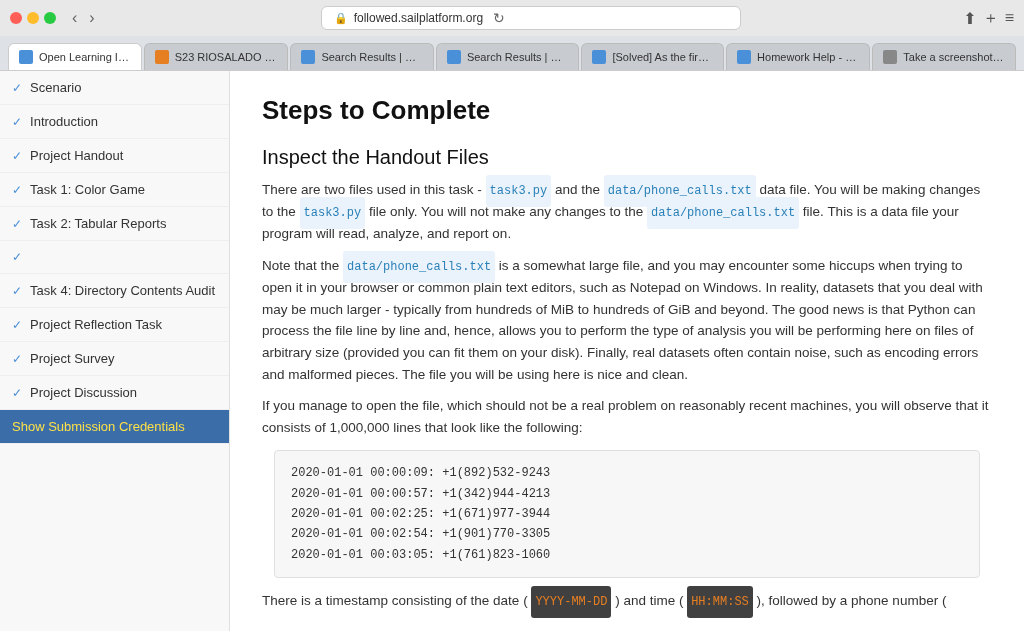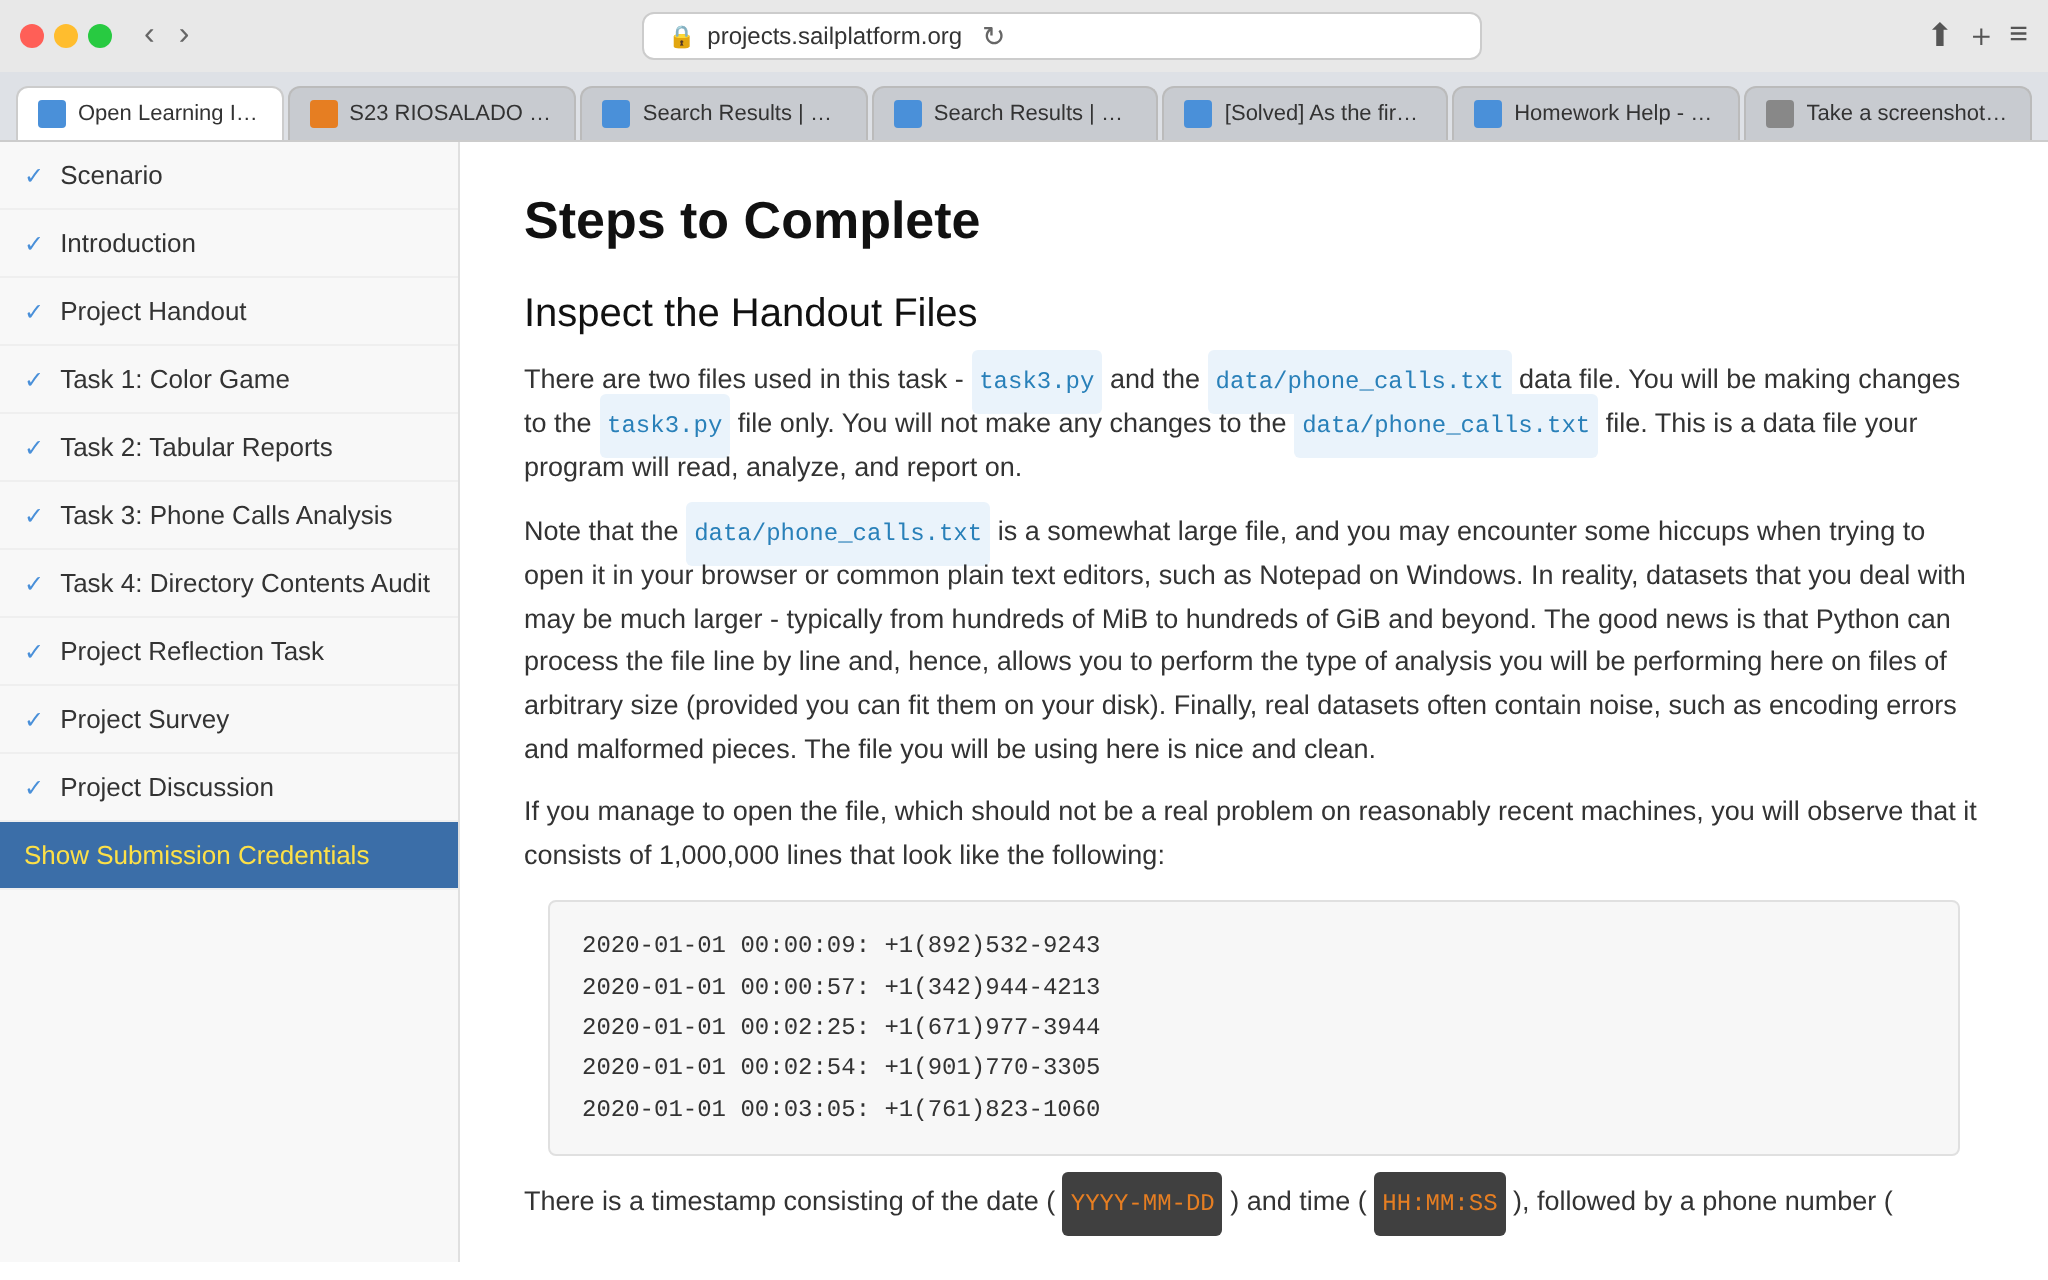--- a/index.html
+++ b/index.html
@@ -102,21 +102,21 @@
       <div class="wc wc-min"></div>
       <div class="wc wc-max"></div>
     </div>
     <div class="nav-arrows">
       <button class="nav-btn">‹</button>
       <button class="nav-btn">›</button>
     </div>
     <div class="address-bar-wrap">
       <div class="address-bar">
         <span class="lock-icon">🔒</span>
-        <span>projects.sailplatform.org</span>
+        <span>followed.sailplatform.org</span>
         <button class="reload-btn">↻</button>
       </div>
     </div>
     <div class="browser-actions">
       <button class="browser-action-btn">⬆</button>
       <button class="browser-action-btn">＋</button>
       <button class="browser-action-btn">≡</button>
     </div>
   </div>
   <div class="tab-bar">
@@ -169,21 +169,20 @@
     <div class="sidebar-item">
       <span class="sidebar-check">✓</span>
       <span class="sidebar-item-label">Task 1: Color Game</span>
     </div>
     <div class="sidebar-item">
       <span class="sidebar-check">✓</span>
       <span class="sidebar-item-label">Task 2: Tabular Reports</span>
     </div>
     <div class="sidebar-item">
       <span class="sidebar-check">✓</span>
-      <span class="sidebar-item-label">Task 3: Phone Calls Analysis</span>
     </div>
     <div class="sidebar-item">
       <span class="sidebar-check">✓</span>
       <span class="sidebar-item-label">Task 4: Directory Contents Audit</span>
     </div>
     <div class="sidebar-item">
       <span class="sidebar-check">✓</span>
       <span class="sidebar-item-label">Project Reflection Task</span>
     </div>
     <div class="sidebar-item">

